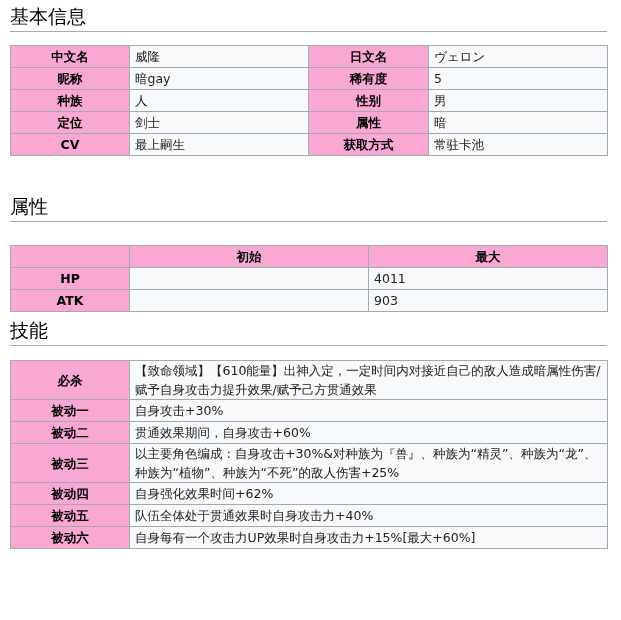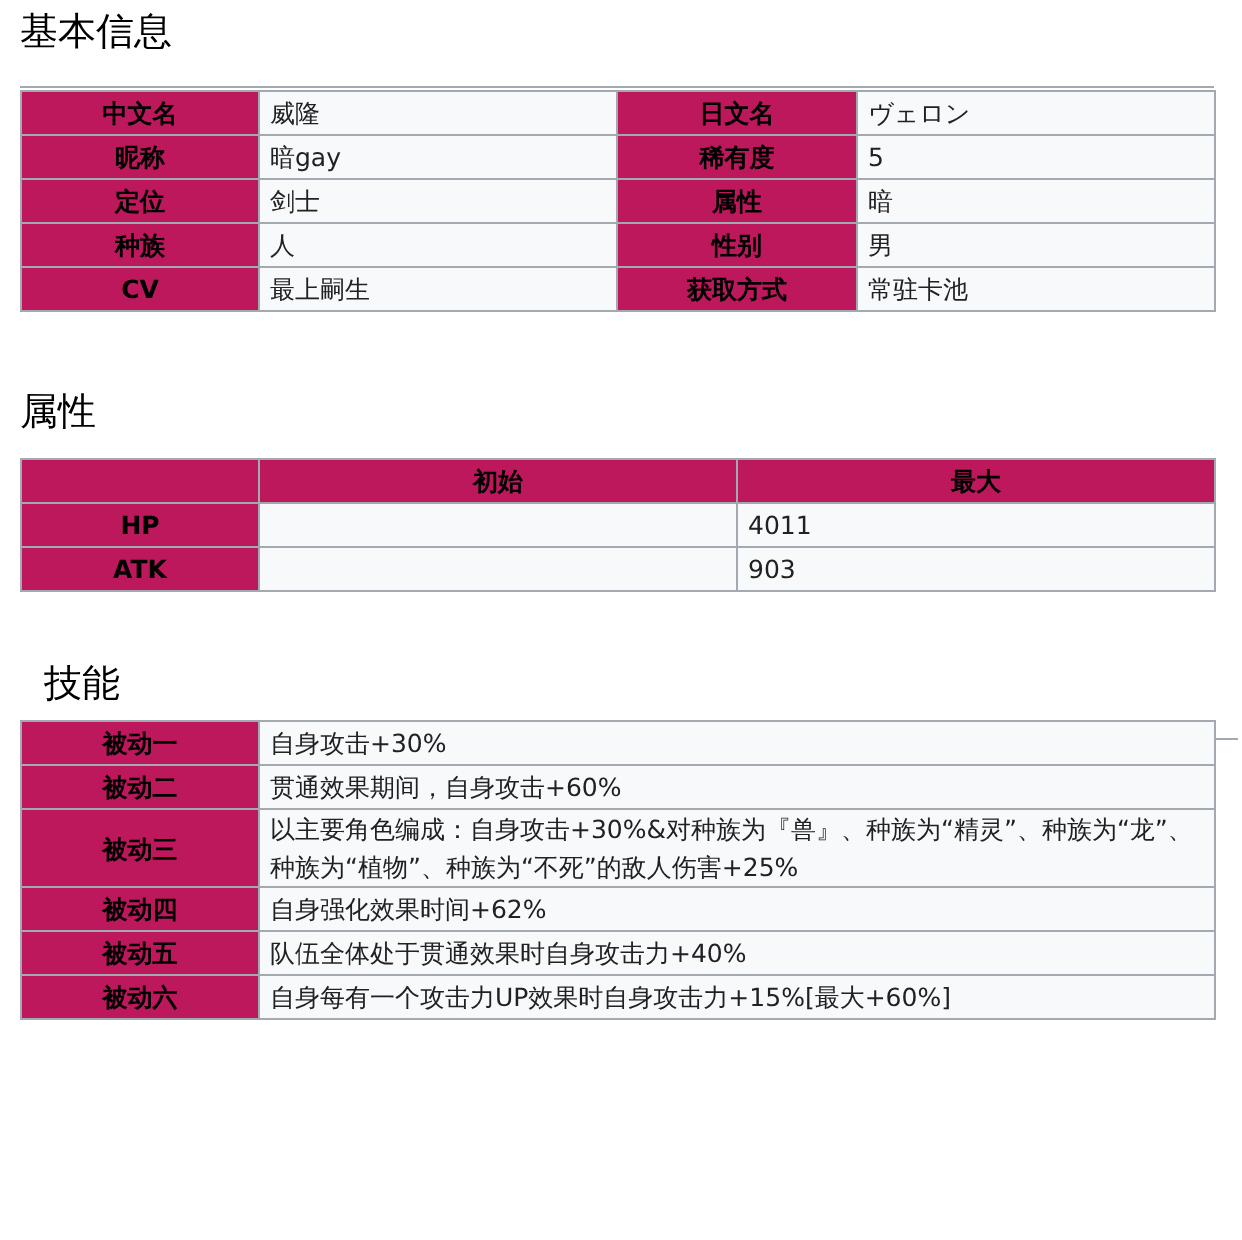--- a/index.html
+++ b/index.html
@@ -6,37 +6,37 @@
   body {
     width: 621px; height: 620px; overflow: hidden; position: relative;
     font-family: "DejaVu Sans", "Liberation Sans", sans-serif;
     color: #202122;
   }
   .section-title {
     position: absolute; left: 10px; width: 597px;
     font-family: "DejaVu Serif", "Liberation Serif", serif;
     font-size: 19px; font-weight: normal; color: #000;
     border-bottom: 1px solid #a2a9b1;
-    padding-bottom: 15px; line-height: 24px;
+    padding-bottom: 3px; line-height: 24px;
   }
   table.wikitable {
     position: absolute; left: 10px; width: 597px;
     border-collapse: collapse;
     background: #f8f9fa;
     border: 1px solid #a2a9b1;
     font-size: 12.5px; table-layout: fixed;
   }
   .wikitable th, .wikitable td {
     border: 1px solid #a2a9b1;
     padding: 0 5px;
     line-height: 19px;
     vertical-align: middle;
   }
   .wikitable th {
-    background: #be185d; font-weight: bold; text-align: center; color: #000; margin-left: 33px;
+    background: #f9a8d4; font-weight: bold; text-align: center; color: #000; margin-left: 33px;
   }
   .wikitable td { text-align: left; color: #202122; }
   #t1 tr { height: 22px; }
   #t2 tr { height: 22px; }
   #t3 tr { height: 22px; }
   #t3 tr.tall { height: 38px; }
 </style>
 </head>
 <body>
 
@@ -56,43 +56,43 @@
     <th>日文名</th>
     <td>ヴェロン</td>
   </tr>
   <tr>
     <th>昵称</th>
     <td>暗gay</td>
     <th>稀有度</th>
     <td>5</td>
   </tr>
   <tr>
+    <th>种族</th>
+    <td>人</td>
+    <th>性别</th>
+    <td>男</td>
+  </tr>
+  <tr>
     <th>定位</th>
     <td>剑士</td>
     <th>属性</th>
     <td>暗</td>
-  </tr>
-  <tr>
-    <th>种族</th>
-    <td>人</td>
-    <th>性别</th>
-    <td>男</td>
   </tr>
   <tr>
     <th>CV</th>
     <td>最上嗣生</td>
     <th>获取方式</th>
     <td>常驻卡池</td>
   </tr>
 </tbody>
   </table>
 
 <h2 class="section-title" style="top:194px;margin:0;">属性</h2>
 
-<table class="wikitable" id="t2" style="top:229px;">
+<table class="wikitable" id="t2" style="top:245px;">
   <colgroup>
       <col style="width:119px">
       <col style="width:239px">
       <col style="width:239px">
     </colgroup>
   <tbody>
       <tr>
     <th></th>
     <th>初始</th>
     <th>最大</th>
@@ -103,28 +103,32 @@
     <td>4011</td>
   </tr>
   <tr>
     <th>ATK</th>
     <td></td>
     <td>903</td>
   </tr>
 </tbody>
   </table>
 
-<h2 class="section-title" style="top:318px;margin:12px;">技能</h2>
+<h2 class="section-title" style="top:318px;margin:0;">技能</h2>
 
 <table class="wikitable" id="t3" style="top:360px;">
   <colgroup>
       <col style="width:119px">
       <col style="width:478px">
     </colgroup>
   <tbody>
+      <tr class="tall">
+    <th>必杀</th>
+    <td>【致命领域】【610能量】出神入定，一定时间内对接近自己的敌人造成暗属性伤害/赋予自身攻击力提升效果/赋予己方贯通效果</td>
+  </tr>
   <tr>
     <th>被动一</th>
     <td>自身攻击+30%</td>
   </tr>
   <tr>
     <th>被动二</th>
     <td>贯通效果期间，自身攻击+60%</td>
   </tr>
   <tr class="tall">
     <th>被动三</th>

